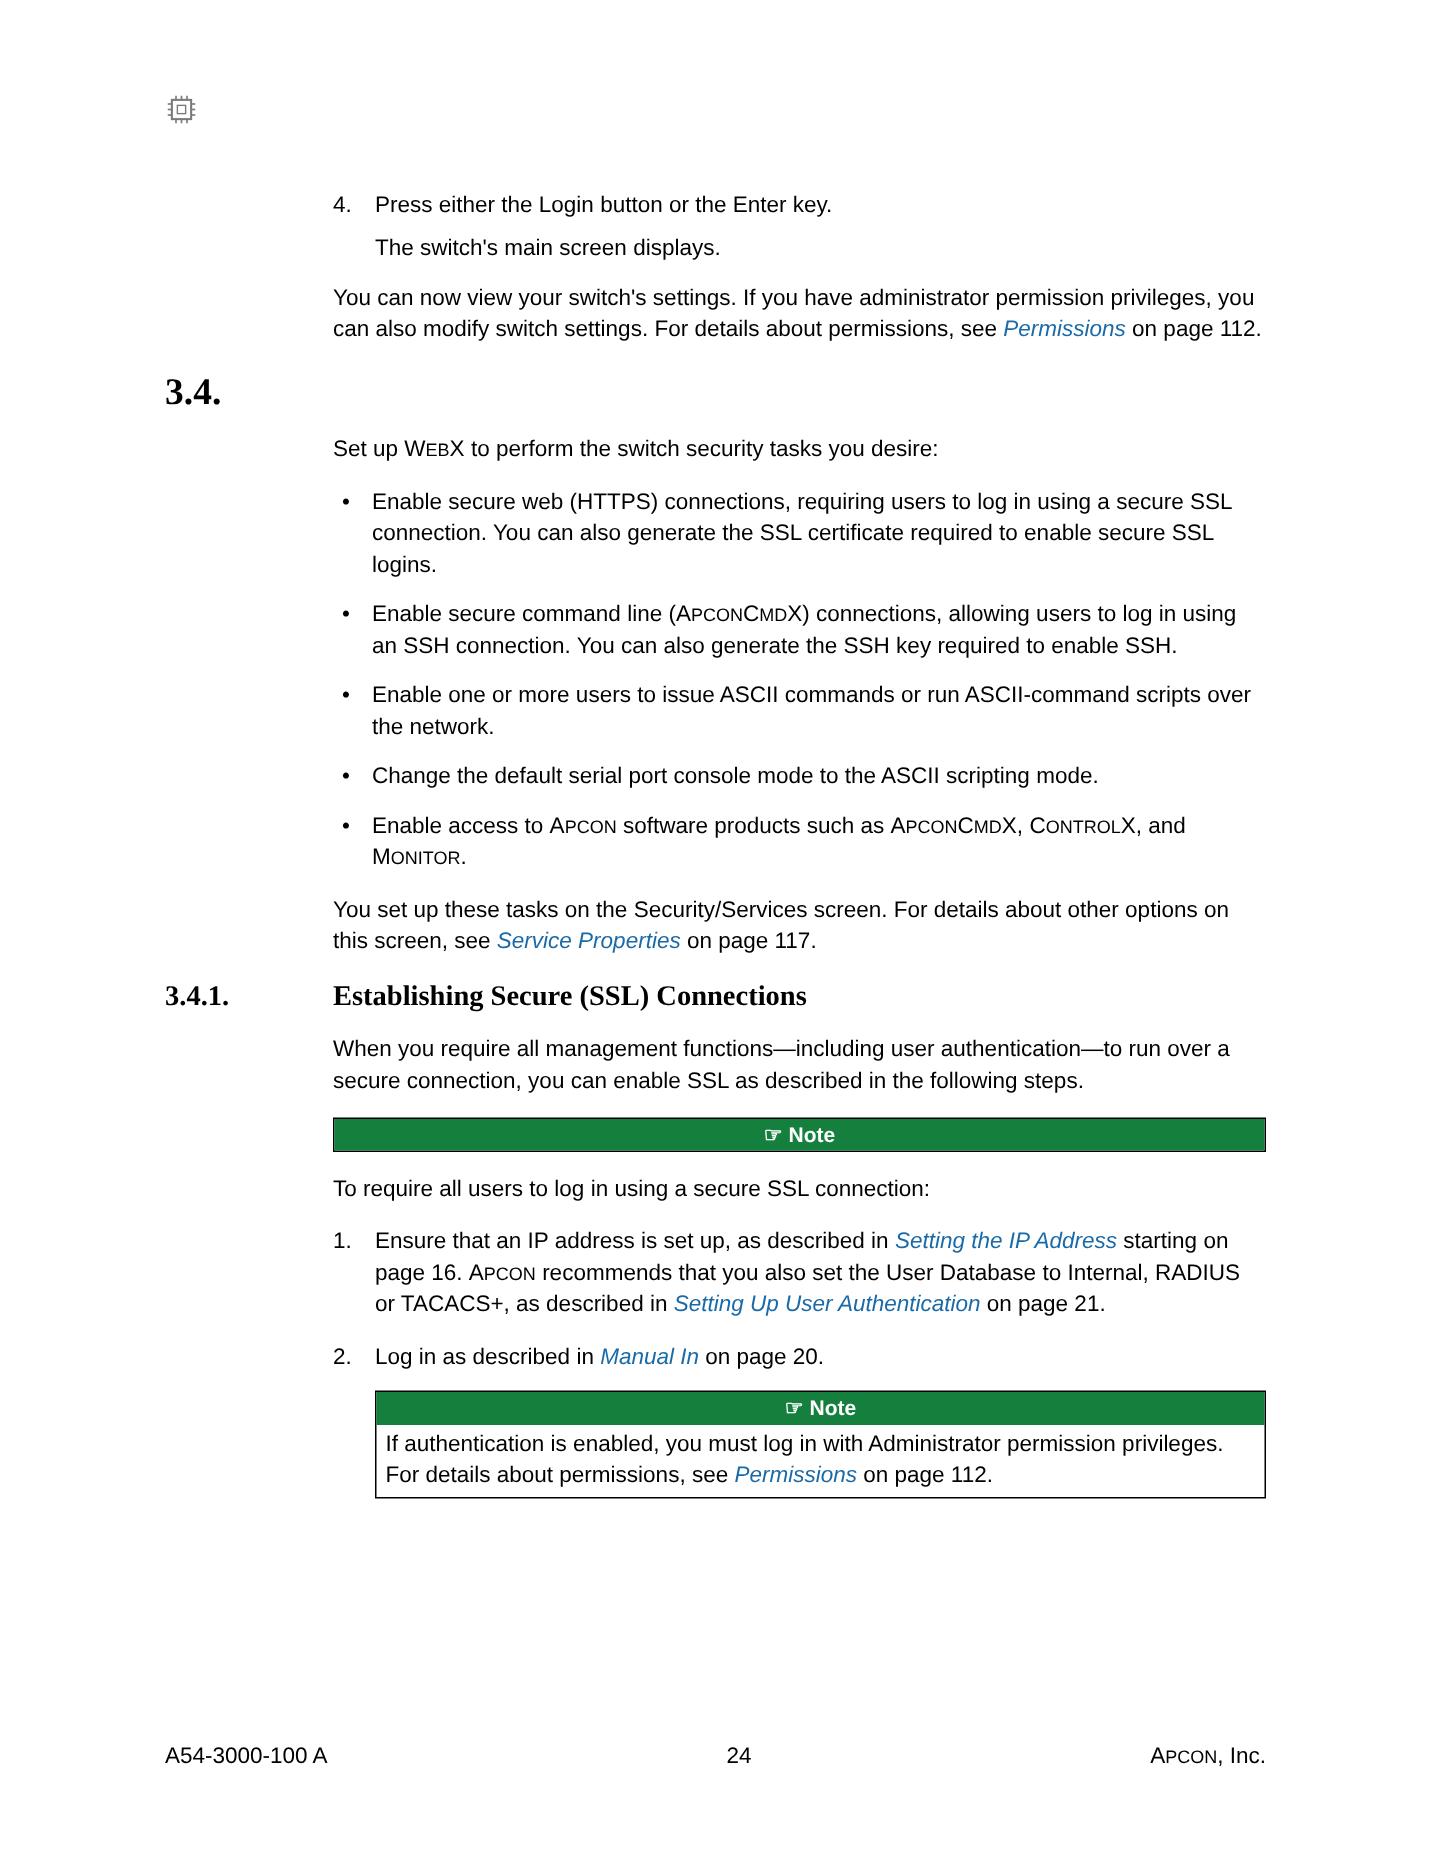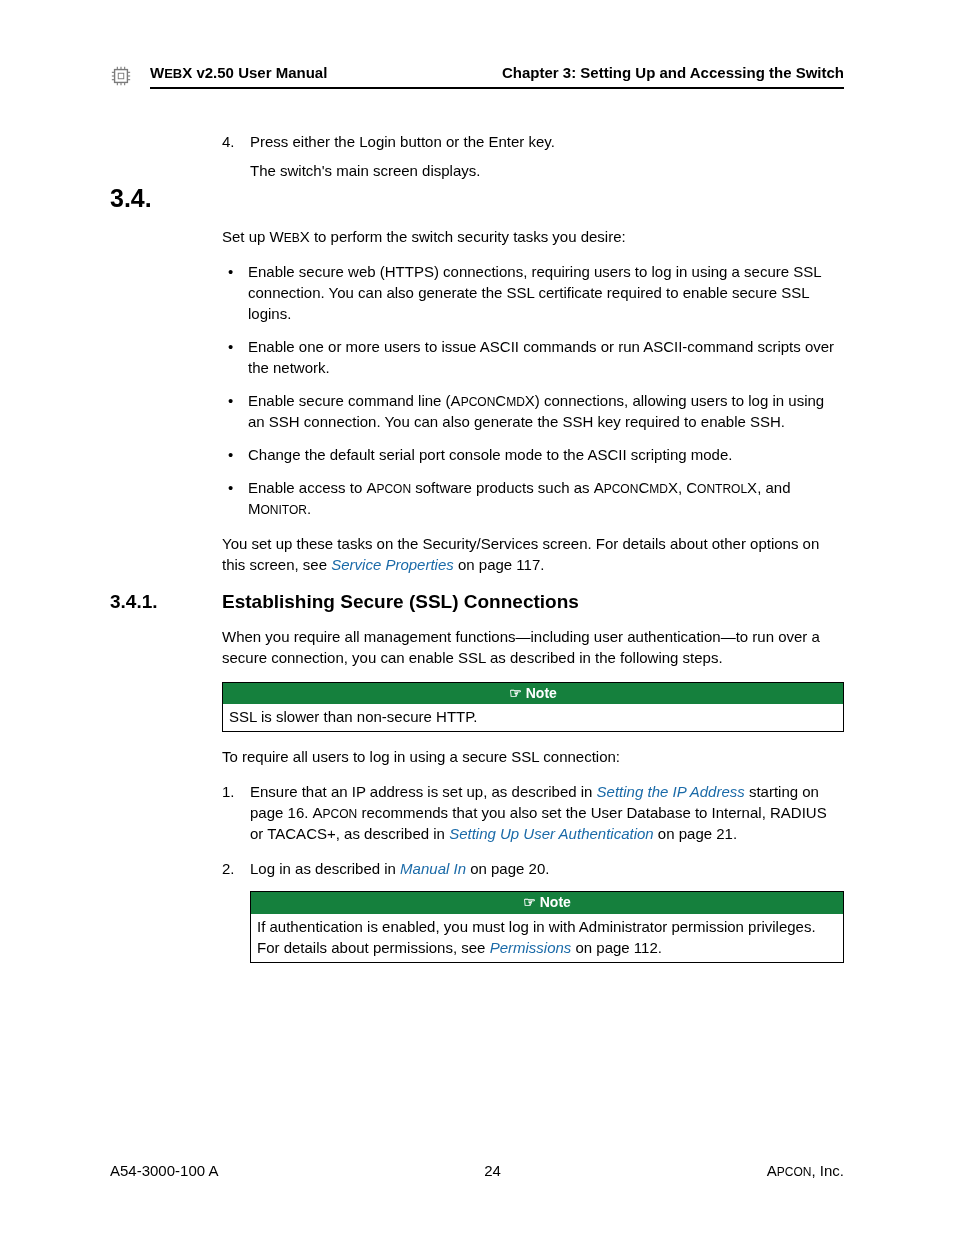--- a/index.html
+++ b/index.html
@@ -47,32 +47,33 @@
     margin-bottom: 6px;
   }
   .step-num {
     width: 28px;
     flex: 0 0 28px;
   }
   .step-body { flex: 1 1 auto; }
   .step-after {
     margin-left: 28px;
     margin-top: 8px;
-    margin-bottom: 0;
+    margin-bottom: 12px;
   }
   p { margin: 0 0 14px 0; }
   .link {
     color: #1a6aa8;
     font-style: italic;
     cursor: pointer;
   }
   .sec-row {
     display: flex;
     align-items: flex-start;
     margin-bottom: 10px;
+    font-family: Liberation Serif, serif;
   }
   .sec-num {
     width: 112px;
     flex: 0 0 112px;
     font-weight: bold;
   }
   .h1 .sec-num { font-size: 25px; }
   .h1 .sec-title { font-size: 25px; font-weight: bold; }
   .h2 .sec-num { font-size: 19px; }
   .h2 .sec-title { font-size: 19px; font-weight: bold; }
@@ -154,55 +155,50 @@
           <line x1="12" y1="19" x2="12" y2="22"></line>
           <line x1="16" y1="19" x2="16" y2="22"></line>
         <line x1="2" y1="8" x2="5" y2="8"></line>
           <line x1="2" y1="12" x2="5" y2="12"></line>
           <line x1="2" y1="16" x2="5" y2="16"></line>
         <line x1="19" y1="8" x2="22" y2="8"></line>
           <line x1="19" y1="12" x2="22" y2="12"></line>
           <line x1="19" y1="16" x2="22" y2="16"></line>
       </g>
     </svg>
-    <div class="header-titles">
-      <span class="hdr-left">
-        <span style="font-variant:small-caps;">W<span style="font-size:13px;">EB</span>X</span>
-        <span>v2.50</span>
-        <span>User Manual</span>
-      </span>
-      <span class="hdr-right">Chapter 3: Setting Up and Accessing the Switch</span>
-    </div>
   </div>
 
   <div class="content">
 
     <div class="step">
       <div class="step-num">4.</div>
       <div class="step-body">Press either the Login button or the Enter key.</div>
     </div>
     <div class="step-after">The switch's main screen displays.</div>
 
+    <p>
+      <span>You can now view your switch's settings. If you have administrator permission privileges, you can also modify switch settings. For details about permissions, see </span><span class="link">Permissions</span><span> on page 112.</span>
+    </p>
   </div>
 
   <div class="sec-row h1">
     <div class="sec-num">3.4.</div>
   </div>
 
   <div class="content">
     <p>
       <span>Set up </span><span style="font-variant:small-caps;">W<span style="font-size:12px;">EB</span>X</span><span> to perform the switch security tasks you desire:</span>
     </p>
 
     <ul class="bullets">
       <li>Enable secure web (HTTPS) connections, requiring users to log in using a secure SSL connection. You can also generate the SSL certificate required to enable secure SSL logins.</li>
+      <li>
+        <span>Enable secure command line (</span><span style="font-variant:small-caps;">A<span style="font-size:12px;">PCON</span>C<span style="font-size:12px;">MD</span>X</span><span>) connections, allowing users to log in using an SSH connection. You can also generate the SSH key required to enable SSH.</span>
+      </li>
       <li>Enable one or more users to issue ASCII commands or run ASCII-command scripts over the network.</li>
-      <li>
-        <span>Enable secure command line (</span><span style="font-variant:small-caps;">A<span style="font-size:12px;">PCON</span>C<span style="font-size:12px;">MD</span>X</span><span>) connections, allowing users to log in using an SSH connection. You can also generate the SSH key required to enable SSH.</span>
-      </li>
       <li>Change the default serial port console mode to the ASCII scripting mode.</li>
       <li>
         <span>Enable access to </span><span style="font-variant:small-caps;">A<span style="font-size:12px;">PCON</span></span><span> software products such as </span><span style="font-variant:small-caps;">A<span style="font-size:12px;">PCON</span>C<span style="font-size:12px;">MD</span>X</span><span>, </span><span style="font-variant:small-caps;">C<span style="font-size:12px;">ONTROL</span>X</span><span>, and </span><span style="font-variant:small-caps;">M<span style="font-size:12px;">ONITOR</span></span><span>.</span>
       </li>
     </ul>
 
     <p>
       <span>You set up these tasks on the Security/Services screen. For details about other options on this screen, see </span><span class="link">Service Properties</span><span> on page 117.</span>
     </p>
   </div>
@@ -212,21 +208,20 @@
     <div class="sec-title">Establishing Secure (SSL) Connections</div>
   </div>
 
   <div class="content">
     <p>When you require all management functions—including user authentication—to run over a secure connection, you can enable SSL as described in the following steps.</p>
 
     <div class="note-box">
       <div class="note-head">
         <span class="hand">☞</span><span>Note</span>
       </div>
-      <div class="note-body">SSL is slower than non-secure HTTP.</div>
     </div>
 
     <p>To require all users to log in using a secure SSL connection:</p>
 
     <ol class="steps">
       <li>
         <span>Ensure that an IP address is set up, as described in </span><span class="link">Setting the IP Address</span><span> starting on page 16. </span><span style="font-variant:small-caps;">A<span style="font-size:12px;">PCON</span></span><span> recommends that you also set the User Database to Internal, RADIUS or TACACS+, as described in </span><span class="link">Setting Up User Authentication</span><span> on page 21.</span>
       </li>
       <li>
         <span>Log in as described in </span><span class="link">Manual In</span><span> on page 20.</span>

